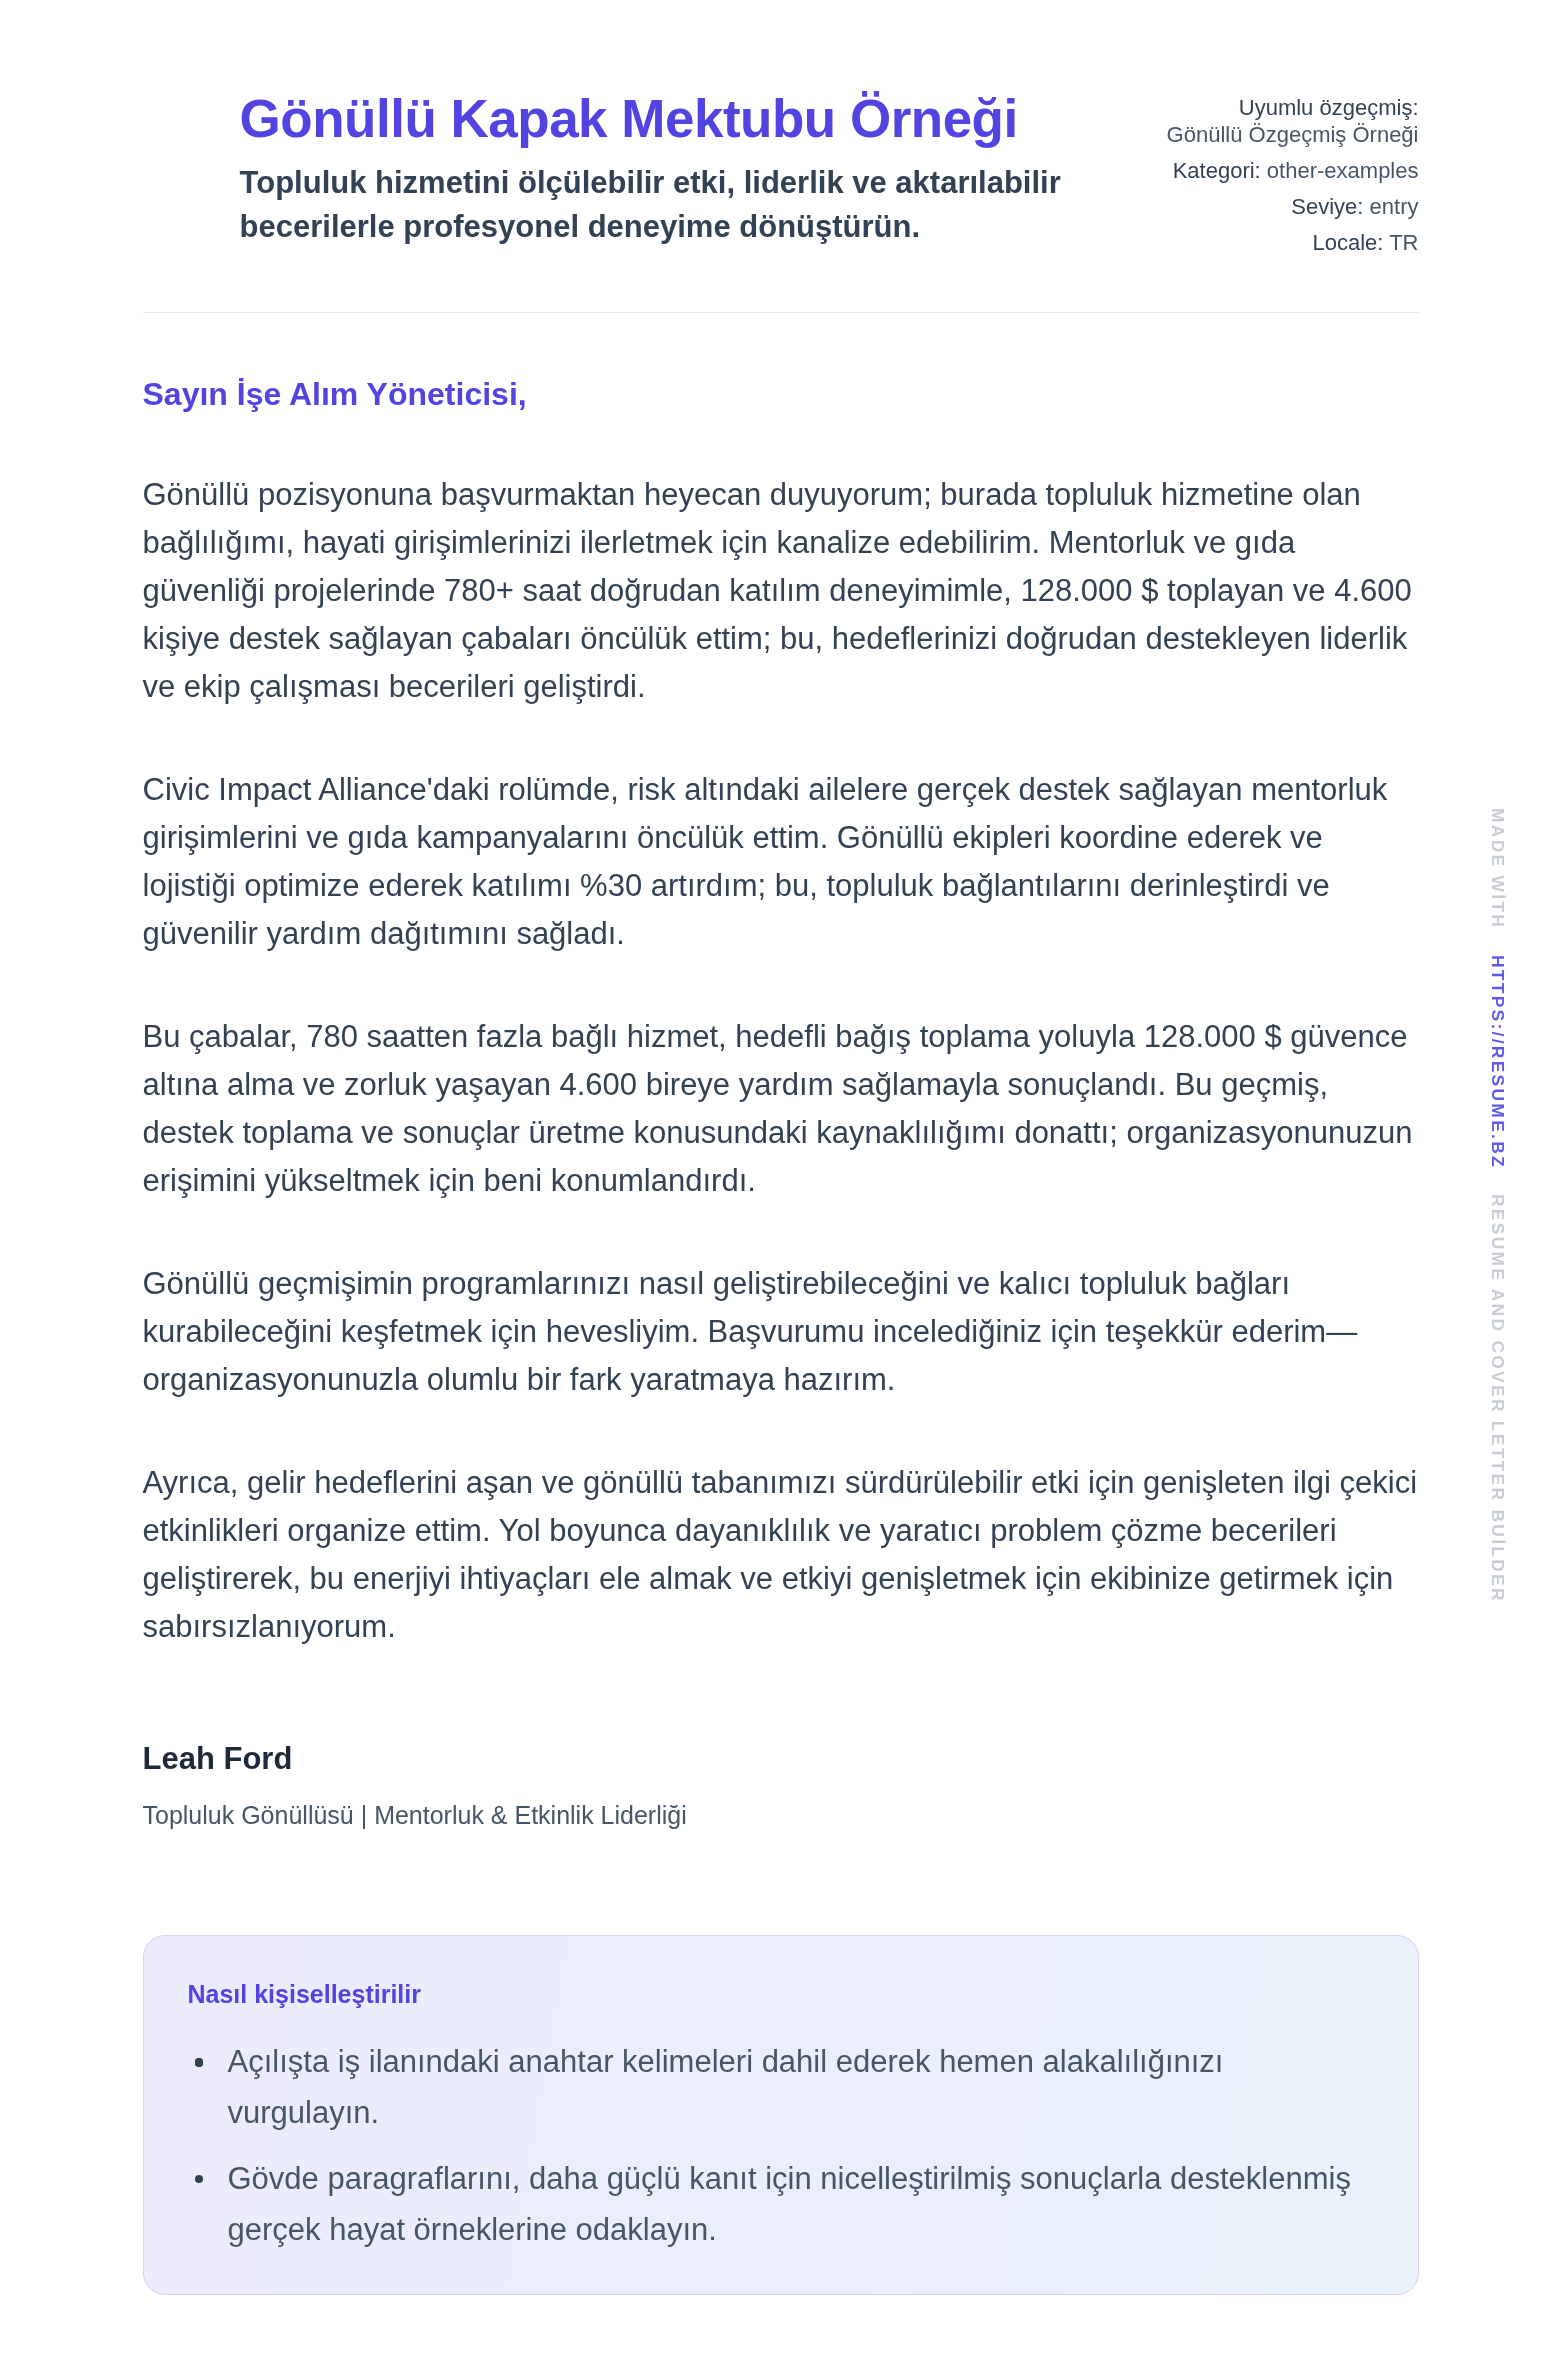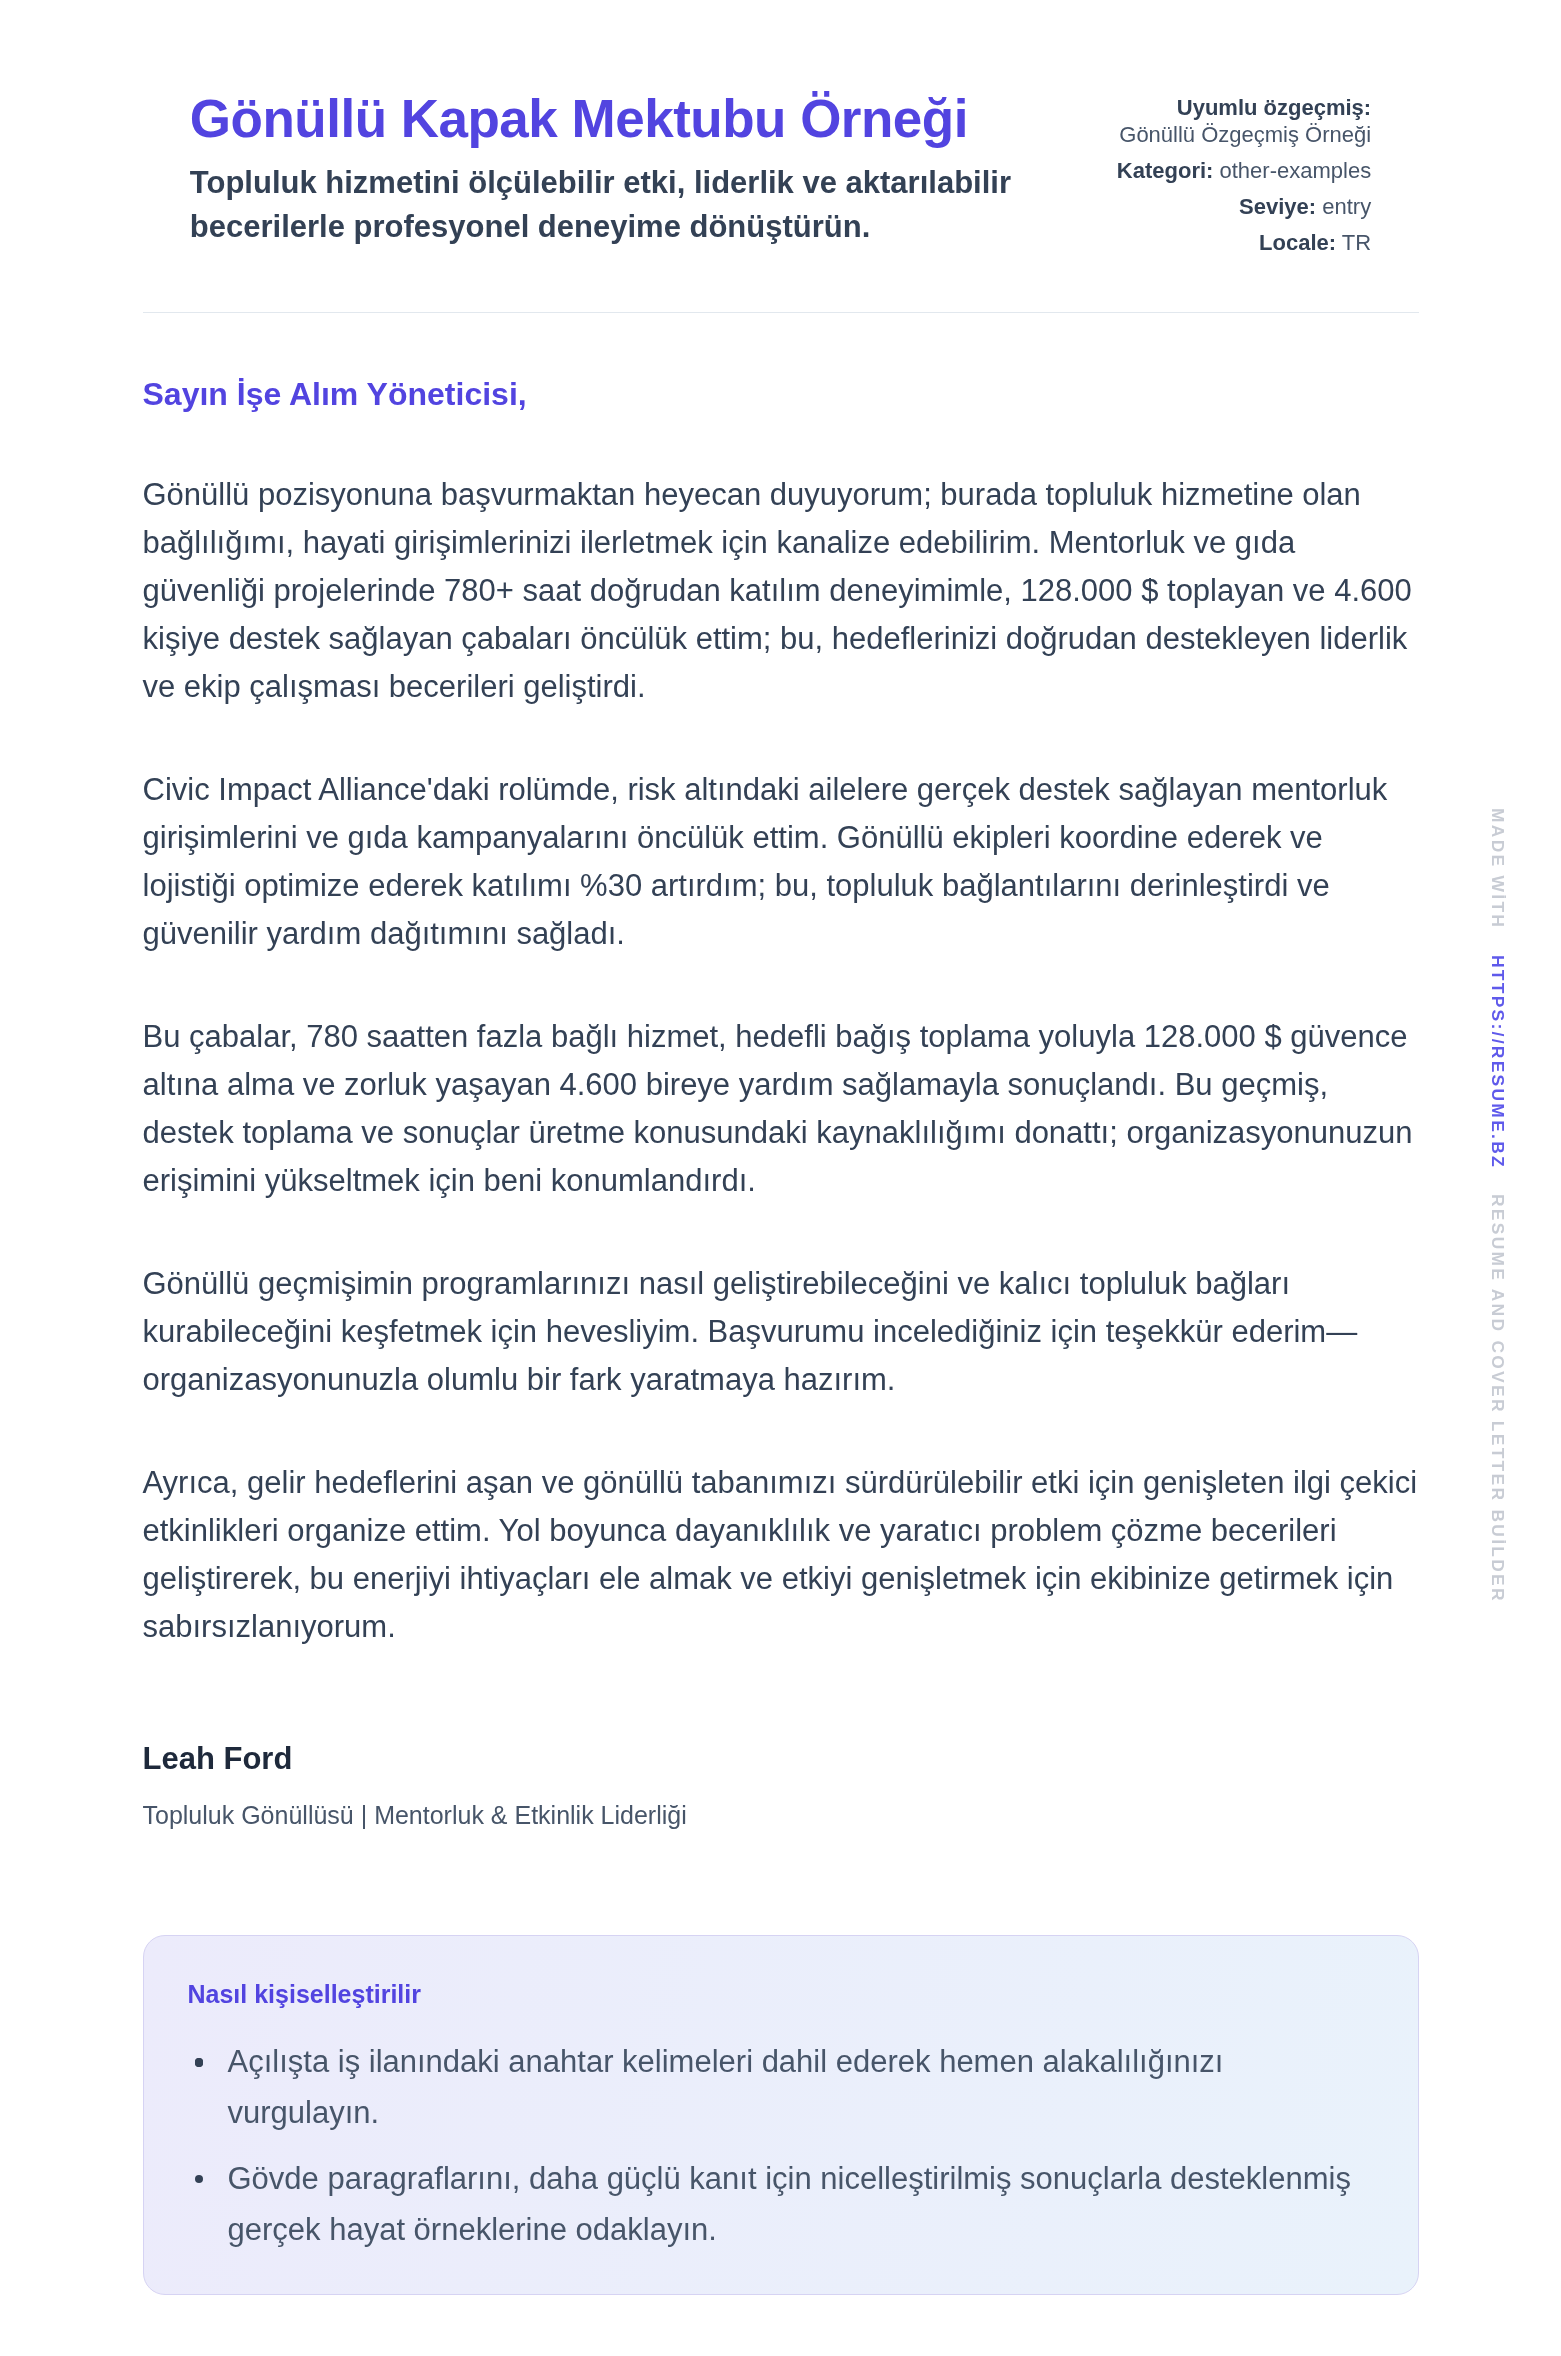--- a/index.html
+++ b/index.html
@@ -17,33 +17,33 @@
   *{box-sizing:border-box;}
   html,body{margin:0;padding:0;}
   body{
     width:1561px;height:2356px;background:#ffffff;position:relative;overflow:hidden;
     font-family:"Liberation Sans","DejaVu Sans",sans-serif;
     -webkit-font-smoothing:antialiased;
   }
   .page{width:1276px;margin:0 auto;padding-top:90px;position:relative;}
 
   
-  .header{display:flex;justify-content:center;align-items:flex-start;}
+  .header{display:flex;justify-content:flex-end;align-items:flex-start;}
   .header-left{max-width:1056px;}
   .page-title{
     font-size:53px;font-weight:700;color:var(--accent);
     margin:0;line-height:1.1;letter-spacing:-0.5px;
   }
   .page-subtitle{
     font-size:31px;font-weight:700;color:var(--body-text);
     line-height:44px;margin:13px 0 0;max-width:927px;
   }
   .meta{ text-align:right;font-size:22px;line-height:27.5px;color:var(--muted-text);flex-shrink:0;padding-top:3.7px;}
   .meta-row{margin-bottom:8.3px;}
-  .meta b{color:var(--body-text);font-weight:700;}
+  .meta b{color:var(--body-text);font-weight:400;}
 
   .divider{border:none;border-top:1.8px solid var(--divider);margin:48px 0 0;}
 
   
   .salutation{
     margin:61px 0 0;font-size:32px;font-weight:600;color:var(--accent);line-height:1.3;
   }
   .letter p.body-par{
     font-size:31px;line-height:48px;color:var(--body-text);
     margin:55px 0 0;

